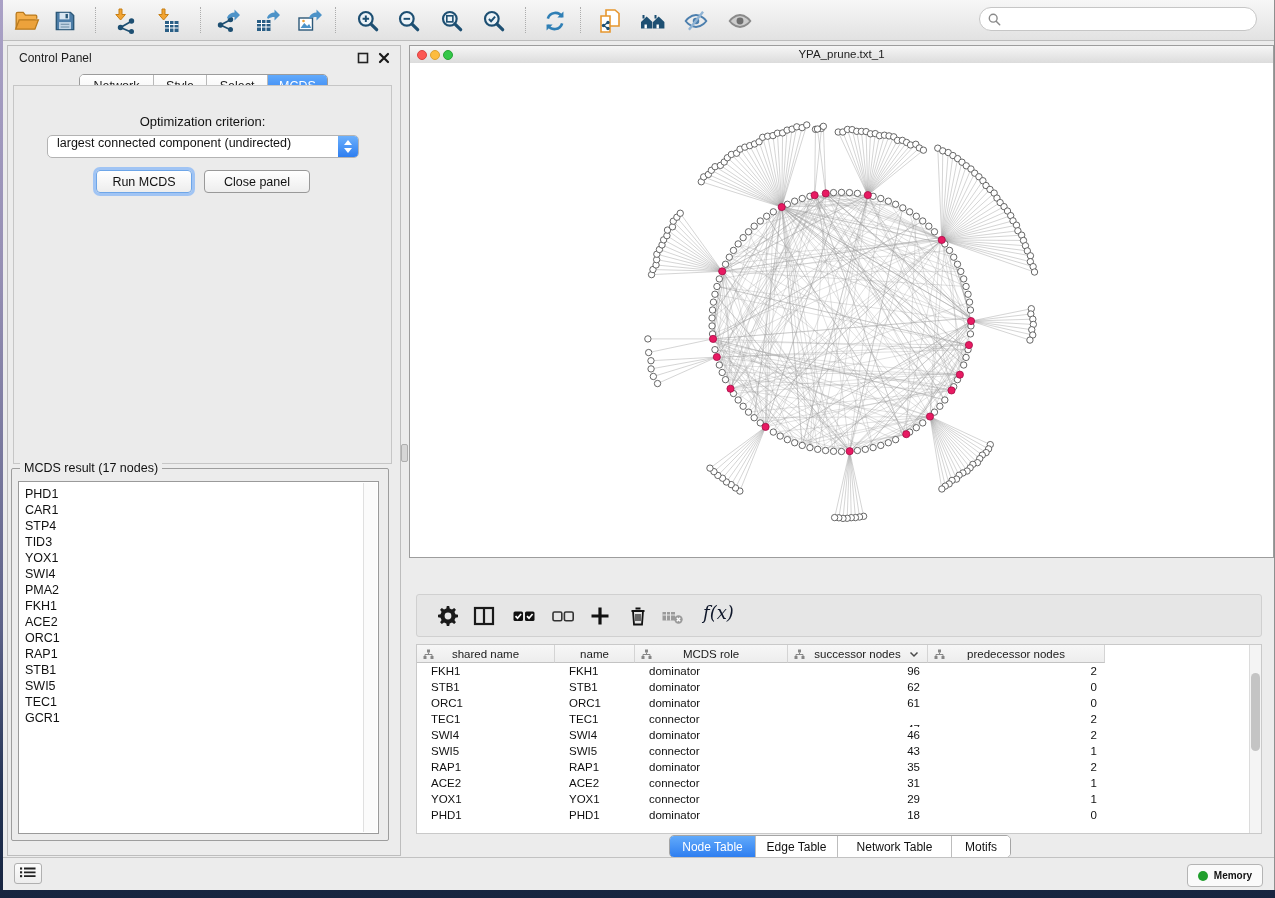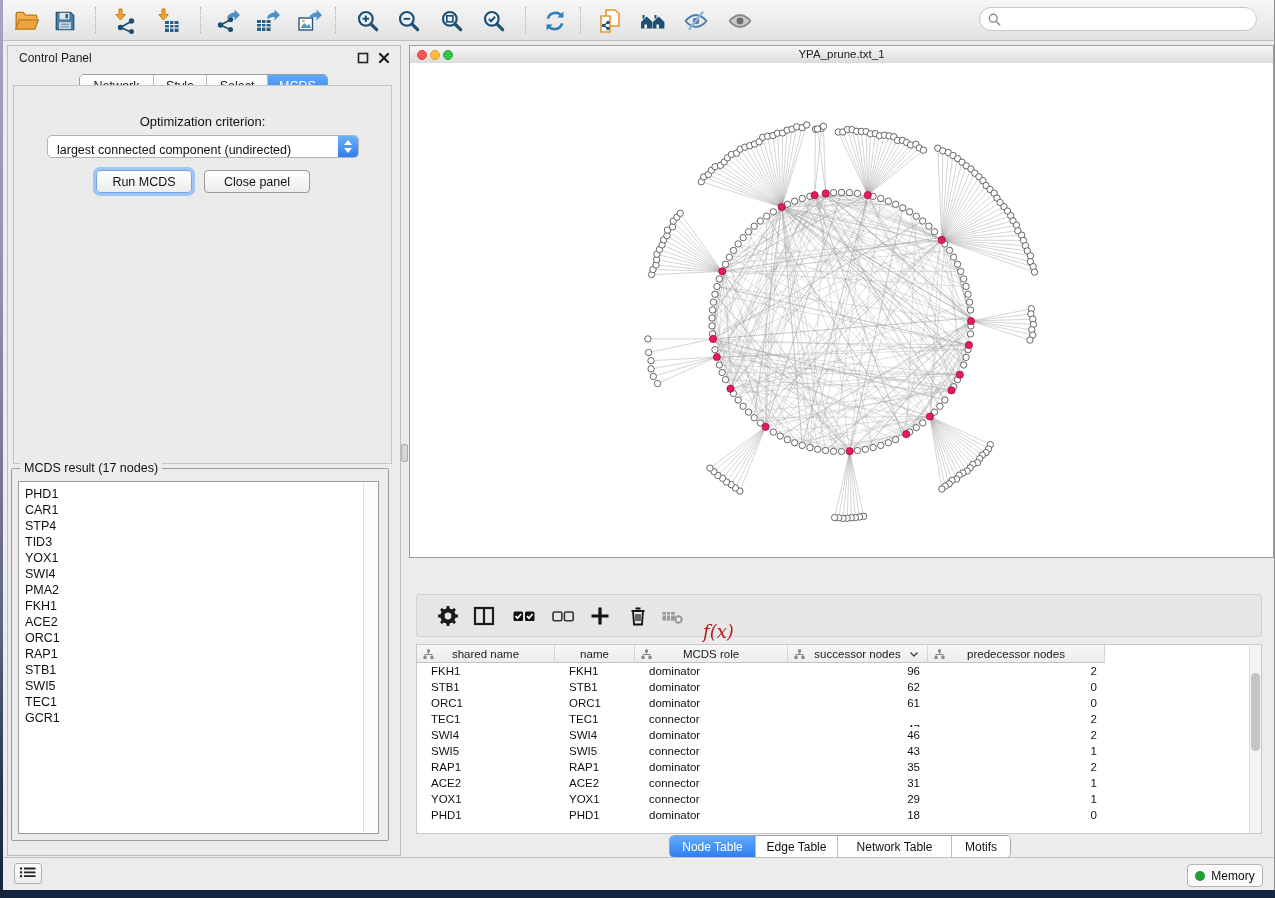--- a/index.html
+++ b/index.html
@@ -28,21 +28,21 @@
   .win-mini svg{width:100%;height:100%;display:block;}
   
   .seg{position:absolute;display:flex;height:22px;border:1px solid #9c9c9c;border-radius:5px;overflow:hidden;background:#fff;box-shadow:0 1px 0 rgba(255,255,255,.7);}
   .seg .tab{display:flex;align-items:center;justify-content:center;font-size:12.5px;color:#1c1c1c;
     border-right:1px solid #b9b9b9;box-sizing:border-box;cursor:pointer;background:linear-gradient(#ffffff,#f2f2f2);}
   .seg .tab:last-child{border-right:0;}
   .seg .tab.active{background:linear-gradient(#62aafb,#2e7ef0);color:#fff;border-right-color:#2e7ef0;}
   .tab-content{position:absolute;left:5px;right:8px;top:39px;height:377px;border:1px solid #c6c6c6;background:#ebebeb;}
   .opt-label{position:absolute;left:0;right:0;top:28px;text-align:center;font-size:13px;color:#111;}
   .dropdown{position:absolute;left:33px;top:49px;width:312px;height:23px;background:#fff;border:1px solid #b3b3b3;
-    border-radius:5px;box-sizing:border-box;display:flex;align-items:flex-end;cursor:pointer;}
+    border-radius:5px;box-sizing:border-box;display:flex;align-items:flex-start;cursor:pointer;}
   .dd-text{flex:1;font-size:12.5px;color:#111;padding-left:9px;white-space:nowrap;overflow:hidden;}
   .dd-step{width:20px;height:21px;border-radius:0 4px 4px 0;background:linear-gradient(#6cb0fc,#2e7ef0);
     position:relative;}
   .dd-step:before,.dd-step:after{content:"";position:absolute;left:6px;border-left:4px solid transparent;border-right:4px solid transparent;}
   .dd-step:before{top:4px;border-bottom:5px solid #fff;}
   .dd-step:after{bottom:4px;border-top:5px solid #fff;}
   .btn{position:absolute;top:84px;height:23px;border:1px solid #999;border-radius:4px;
     background:linear-gradient(#ffffff,#ededed);font-size:12.5px;color:#111;cursor:pointer;
     font-family:inherit;}
   .btn.focus{box-shadow:0 0 0 3px rgba(110,170,250,.6);border-color:#6ea6e8;}
@@ -70,21 +70,21 @@
   .net-canvas{position:absolute;left:0;top:17px;right:0;bottom:0;background:#fff;cursor:default;}
   .net-canvas svg{width:100%;height:100%;display:block;}
   
   .table-panel{position:absolute;left:0;right:0;top:519px;bottom:0;background:#ececec;}
   .tp-toolbar{position:absolute;left:8px;right:12px;top:35px;height:43px;background:#e6e6e6;
     border:1px solid #d0d0d0;border-radius:3px;box-sizing:border-box;}
   .tp-btn{position:absolute;top:8px;width:26px;height:26px;border:0;background:transparent;padding:1px;cursor:pointer;}
   .tp-btn svg{width:100%;height:100%;display:block;}
   .tp-btn.disabled{cursor:default;}
   .fx{position:absolute;top:6px;font-family:"DejaVu Serif","Liberation Serif",serif;font-style:italic;
-    font-size:18px;color:#b91c1c;border:0;background:transparent;cursor:default;margin-top:19px;}
+    font-size:18px;color:#0f172a;border:0;background:transparent;cursor:default;}
   .table-area{position:absolute;left:8px;right:12px;top:85px;height:190px;background:#fff;border:1px solid #c9c9c9;box-sizing:border-box;overflow:hidden;}
   .thead{position:absolute;left:0;top:0;height:18px;display:flex;}
   .th{position:relative;box-sizing:border-box;background:linear-gradient(#f7f7f7,#ededed);
     border-right:1px solid #d4d4d4;border-bottom:1px solid #c3c3c3;display:flex;align-items:center;justify-content:center;
     font-size:11.5px;color:#1a1a1a;cursor:pointer;}
   .th .tree-ico{position:absolute;left:6px;top:4px;}
   .th .sort{position:absolute;right:8px;top:6px;}
   .tbody{position:absolute;left:0;top:18px;right:0;bottom:0;}
   .tr{display:flex;height:16px;cursor:default;}
   .td{box-sizing:border-box;font-size:11.5px;color:#111;line-height:16px;white-space:nowrap;overflow:hidden;}
@@ -96,21 +96,21 @@
     border-right:1px solid #bdbdbd;box-sizing:border-box;background:#fff;cursor:pointer;}
   .bottom-tabs .tab:last-child{border-right:0;}
   .bottom-tabs .tab.active{background:linear-gradient(#62aafb,#2e7ef0);color:#fff;}
   
   .status-bar{position:absolute;left:0;right:0;bottom:0;height:32px;background:#ececec;border-top:1px solid #c2c2c2;}
   .list-btn{position:absolute;left:11px;top:5px;width:28px;height:21px;border:1px solid #b0b0b0;border-radius:3px;
     background:linear-gradient(#fdfdfd,#ededed);cursor:pointer;padding:2px 5px;box-sizing:border-box;}
   .memory-btn{position:absolute;right:11px;top:6px;width:76px;height:23px;border:1px solid #b4b4b4;border-radius:4px;
     background:#fafafa;display:flex;align-items:center;justify-content:center;gap:6px;cursor:pointer;font-family:inherit;}
   .memory-dot{width:10px;height:10px;border-radius:50%;background:#1f9e2c;}
-  .memory-label{font-size:12px;color:#111;}
+  .memory-label{font-size:10px;color:#111;font-weight:bold;}
 </style>
 </head>
 <body>
 
 <div class="app">
 
   <div class="toolbar">
     <button class="tbtn" style="left:10px">
       <svg viewBox="0 0 24 24">
           <path d="M2 19V5.5A1.5 1.5 0 0 1 3.5 4h5l2 2.5H20a1 1 0 0 1 1 1V10" fill="#f5b04c" stroke="#b97a1d" stroke-width="1.2"></path>

